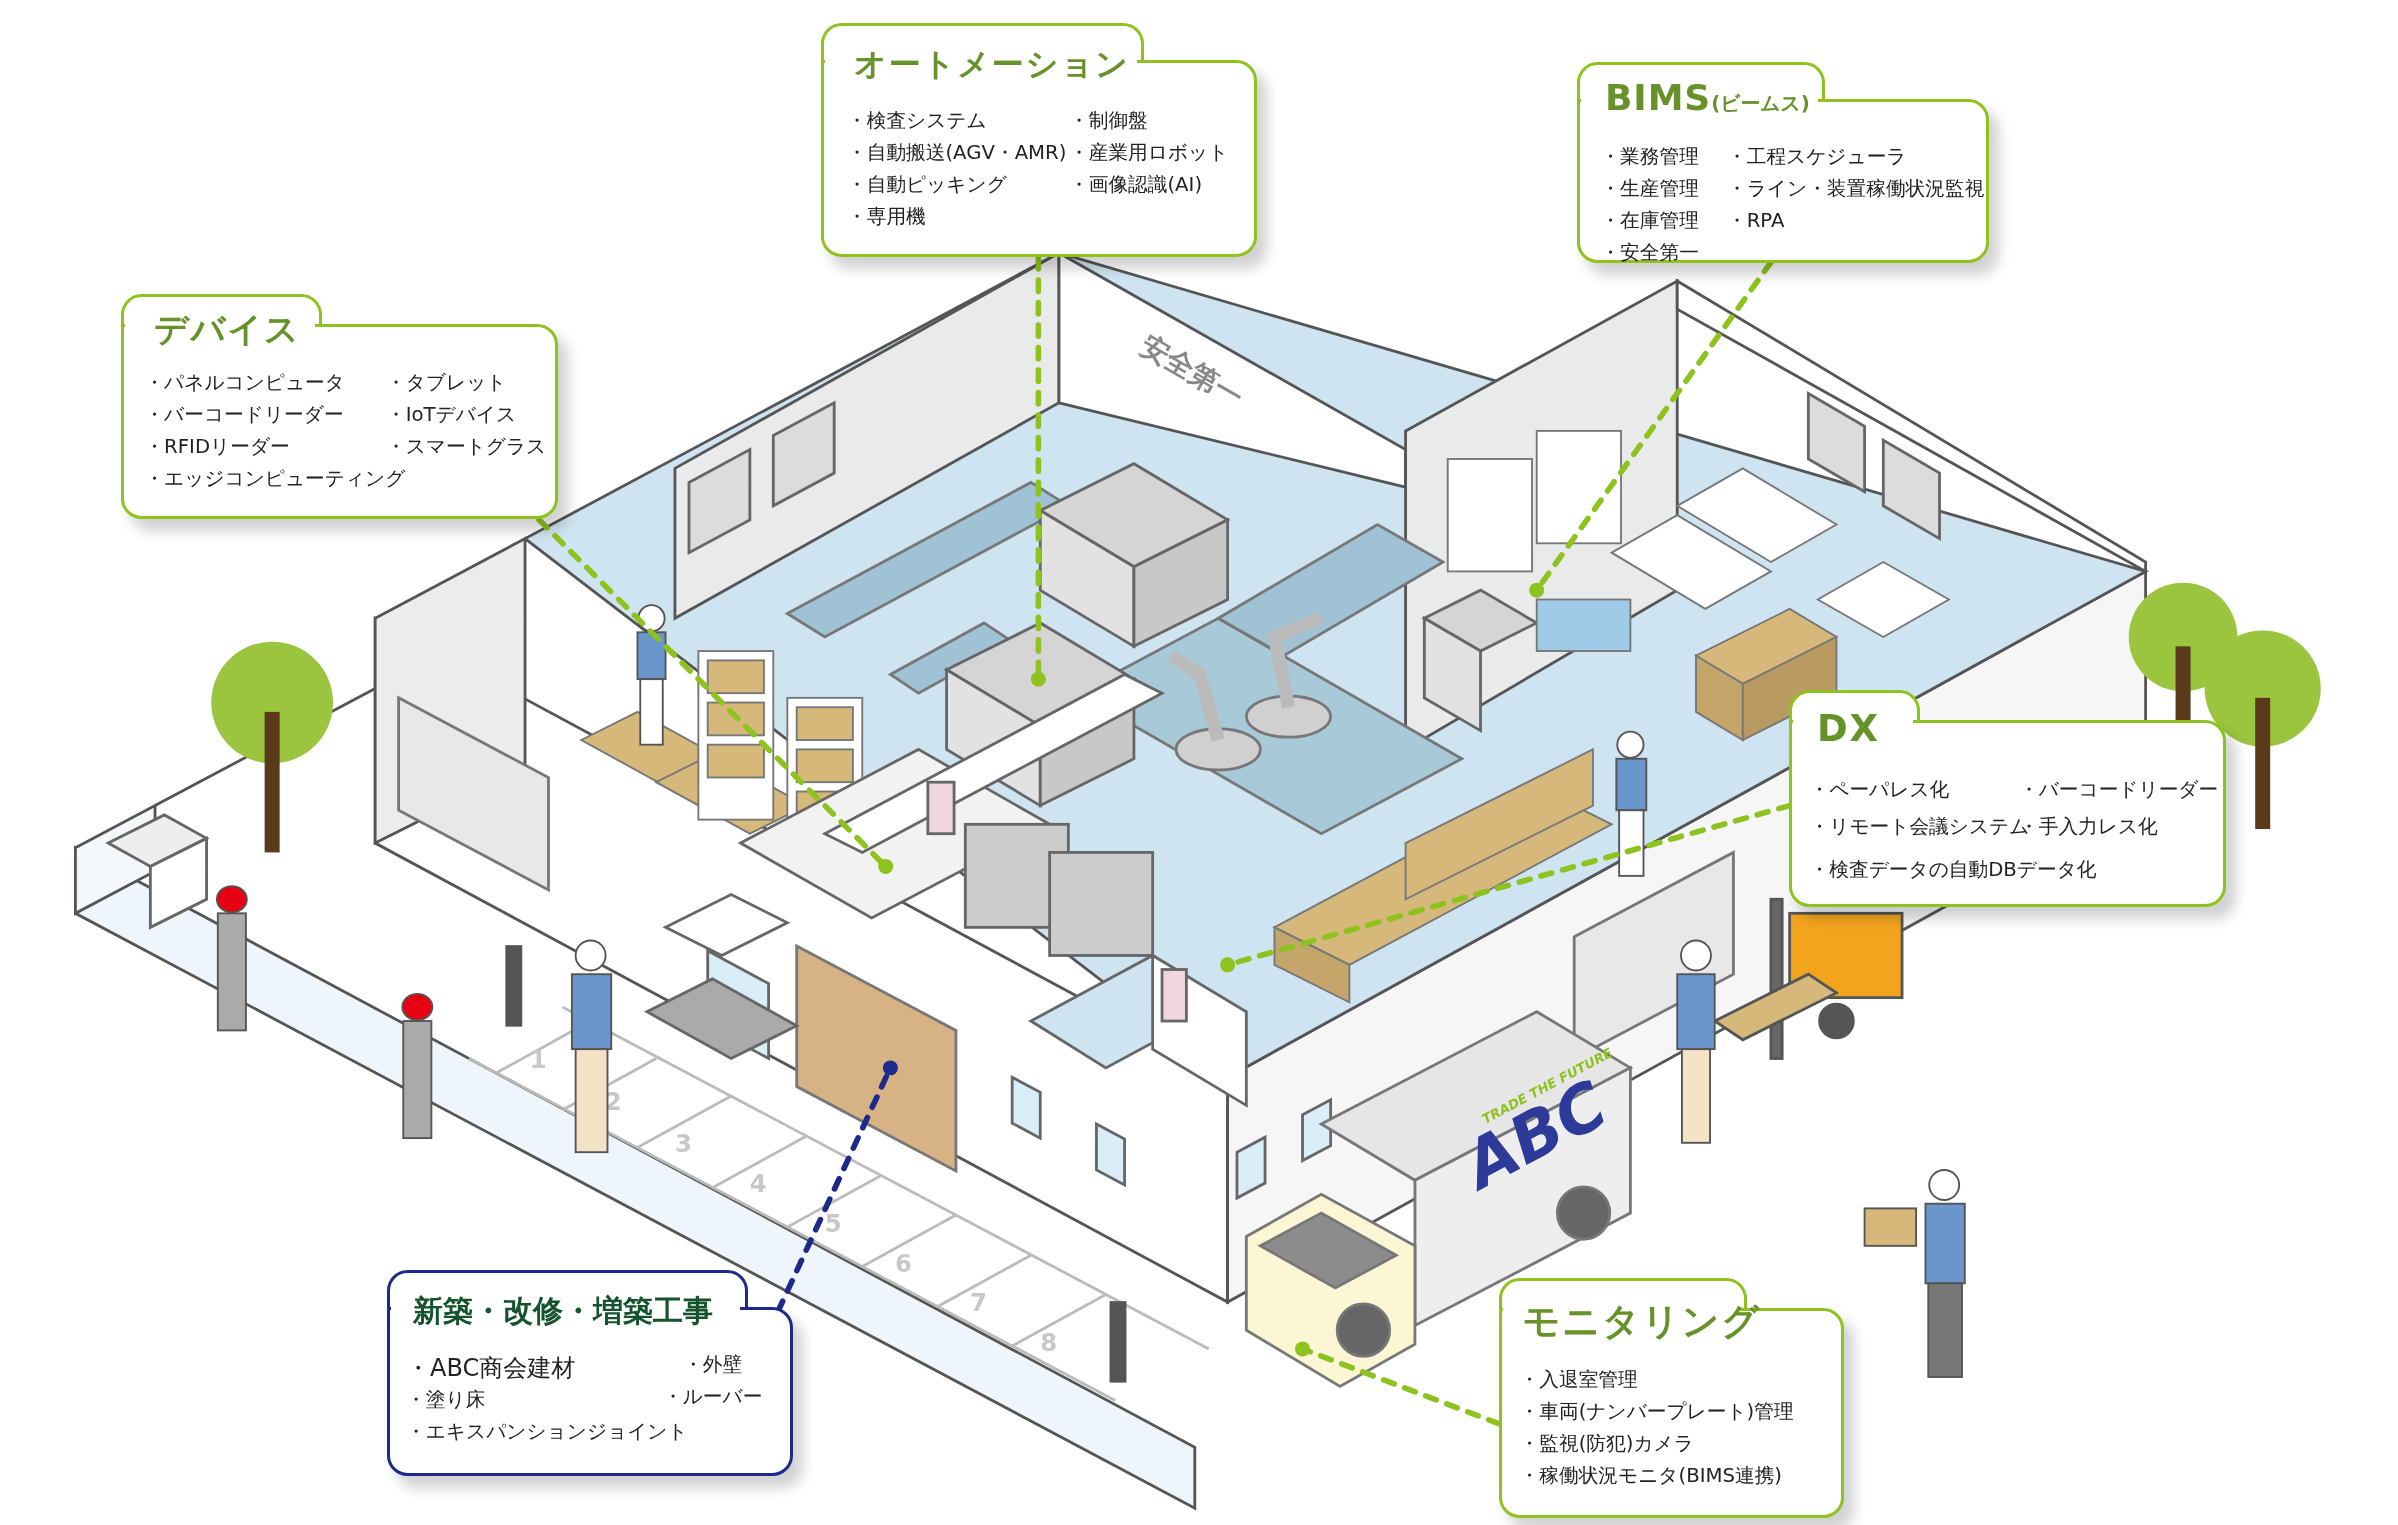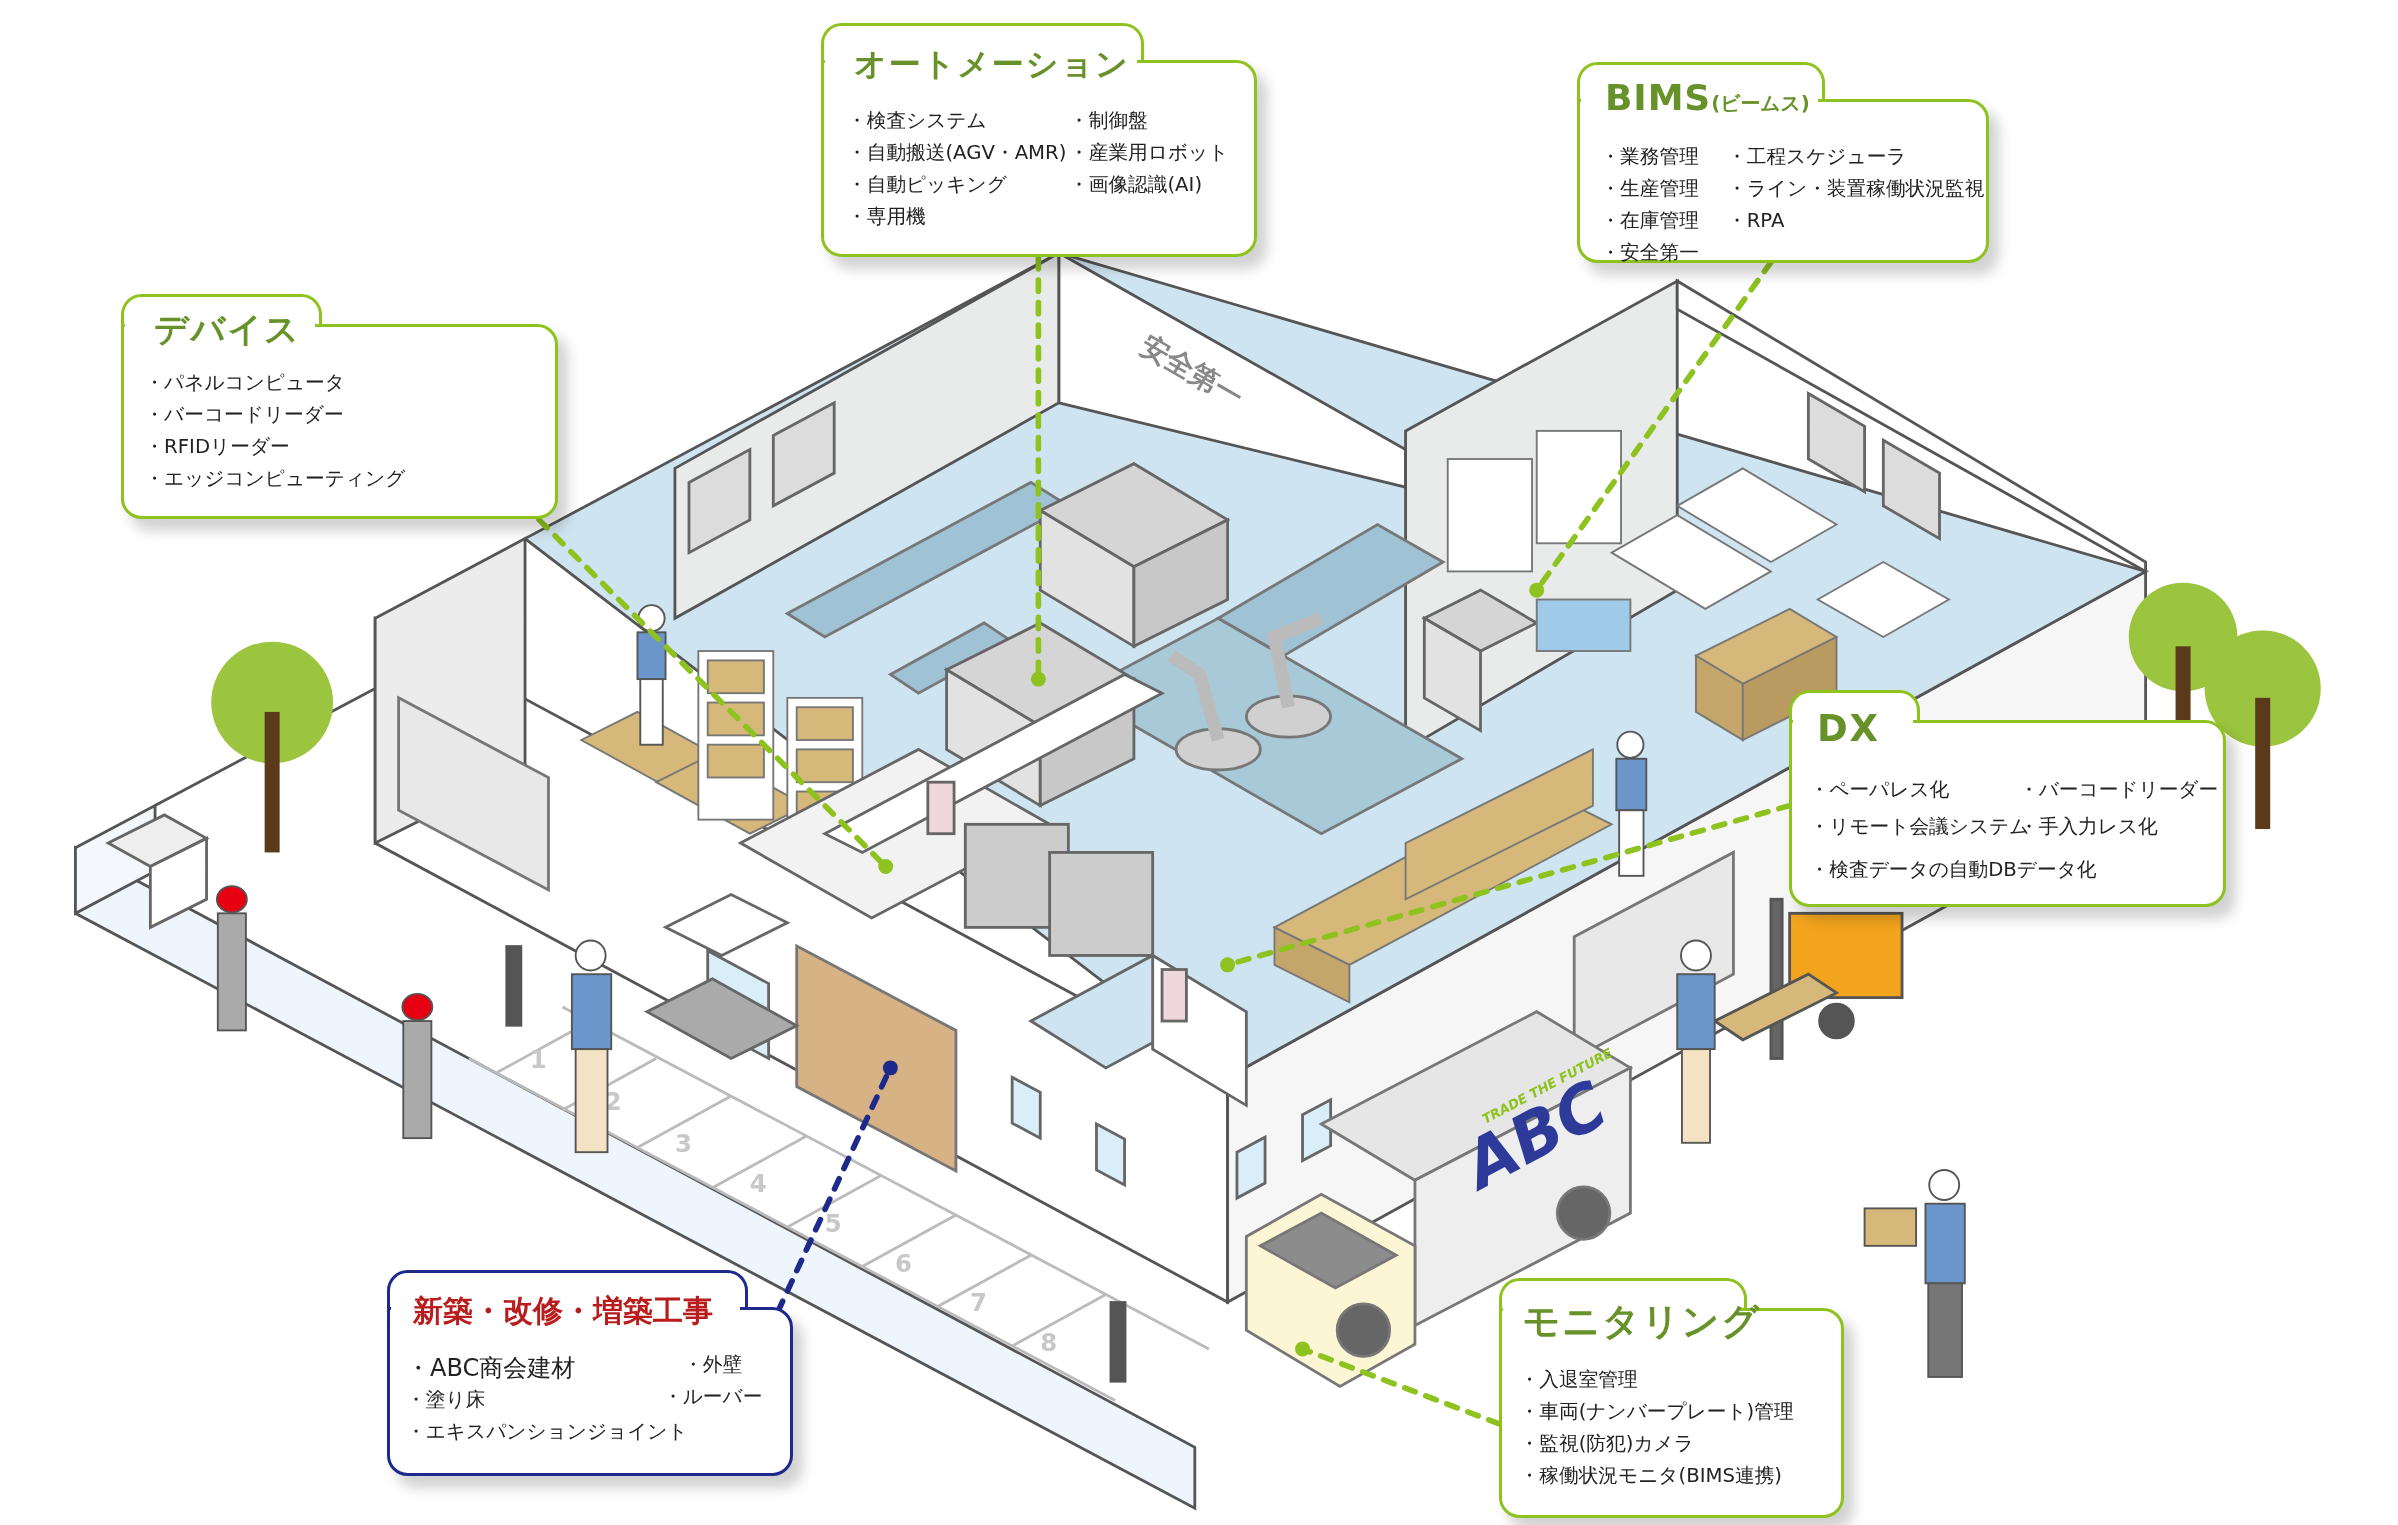--- a/index.html
+++ b/index.html
@@ -8,21 +8,21 @@
   #scene { position:absolute; left:0; top:0; width:2399px; height:1525px; }
   .callout { position:absolute; box-sizing:border-box; }
   .callout .tab { position:absolute; left:0; top:0; background:#fff;
      border:3.7px solid #8dc21f; border-bottom:none; border-radius:20.6px 20.6px 0 0; box-sizing:border-box; }
   .callout .body { position:absolute; left:0; background:#fff; border:3.7px solid #8dc21f;
      border-radius:0 20.6px 20.6px 20.6px; box-sizing:border-box;
      box-shadow: 9.4px 11.2px 13px rgba(0,0,0,0.18); }
   .callout .cover { position:absolute; left:3.7px; background:#fff; height:7.5px; }
   .callout.navy .tab, .callout.navy .body { border-color:#1d2a8c; }
   .title { position:absolute; font-weight:bold; color:#67922a; white-space:nowrap; letter-spacing:1.9px; }
-  .navy .title { color:#b91c1c; }
+  .navy .title { color:#14532d; }
   .title small { font-size:0.55em; letter-spacing:0; }
   .items { position:absolute; font-size:19.7px; color:#222; line-height:32px; white-space:nowrap; }
   .items div::before { content:"・"; }
 </style>
 </head>
 <body>
 
 <svg id="scene" viewBox="0 0 2560 1628" xmlns="http://www.w3.org/2000/svg">
   <defs>
     <pattern id="boxpat" width="10" height="10" patternUnits="userSpaceOnUse">
@@ -314,20 +314,25 @@
   <div class="tab" style="width:201px;height:56px;"></div>
   <div class="body" style="top:30px;width:437px;height:195px;"></div>
   <div class="cover" style="top:28px;width:190px;"></div>
   <div class="title" style="left:33px;top:13px;font-size:34px;">デバイス</div>
   <div class="items" style="left:23.4px;top:73px;">
     <div>パネルコンピュータ</div>
     <div>バーコードリーダー</div>
     <div>RFIDリーダー</div>
     <div>エッジコンピューティング</div>
   </div>
+  <div class="items" style="left:265px;top:73px;">
+    <div>タブレット</div>
+    <div>IoTデバイス</div>
+    <div>スマートグラス</div>
+  </div>
 </div>
 
 <div class="callout" style="left:1789px;top:690px;width:388px;height:217px;">
   <div class="tab" style="width:131px;height:56px;"></div>
   <div class="body" style="top:30px;width:437px;height:187px;"></div>
   <div class="cover" style="top:28px;width:120px;"></div>
   <div class="title" style="left:28px;top:17px;font-size:37px;">DX</div>
   <div class="items" style="left:20.6px;top:81px;line-height:37px;">
     <div>ペーパレス化</div>
     <div>リモート会議システム</div>

